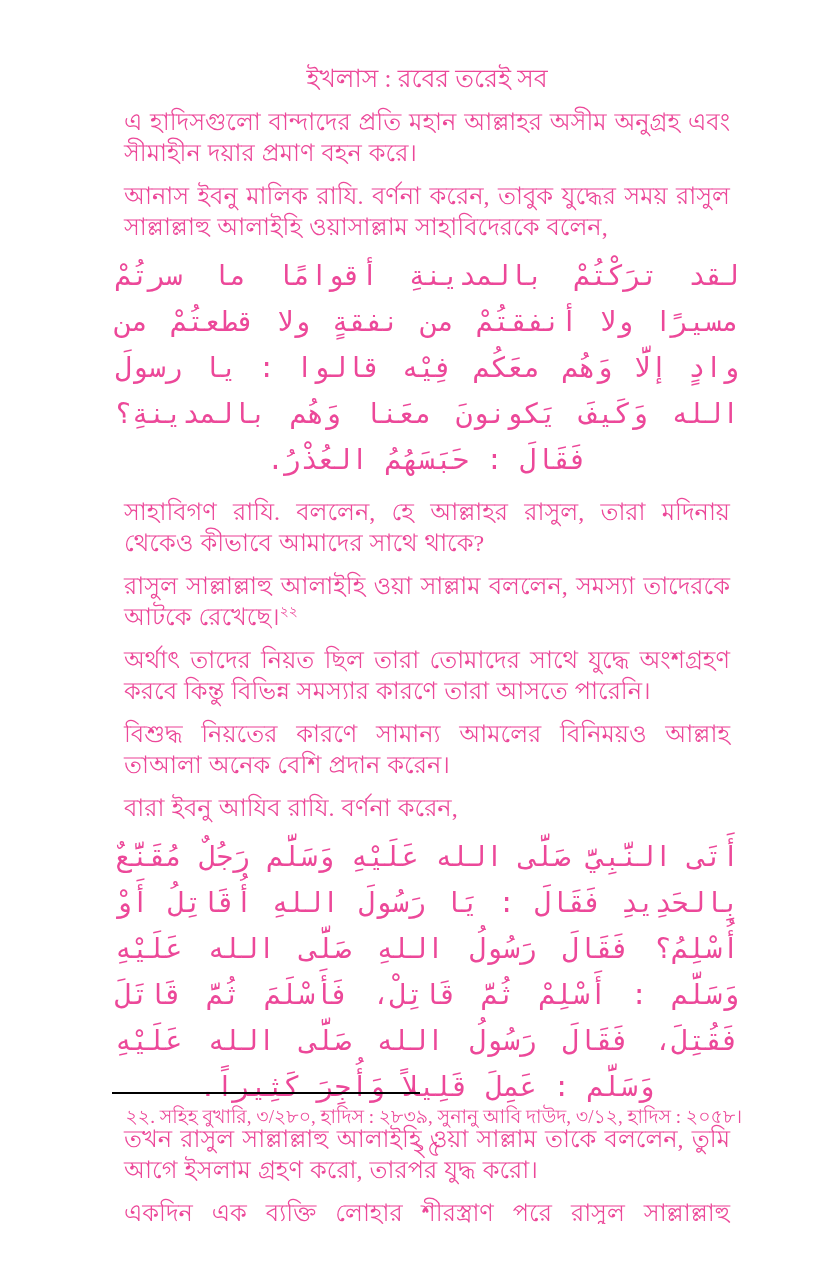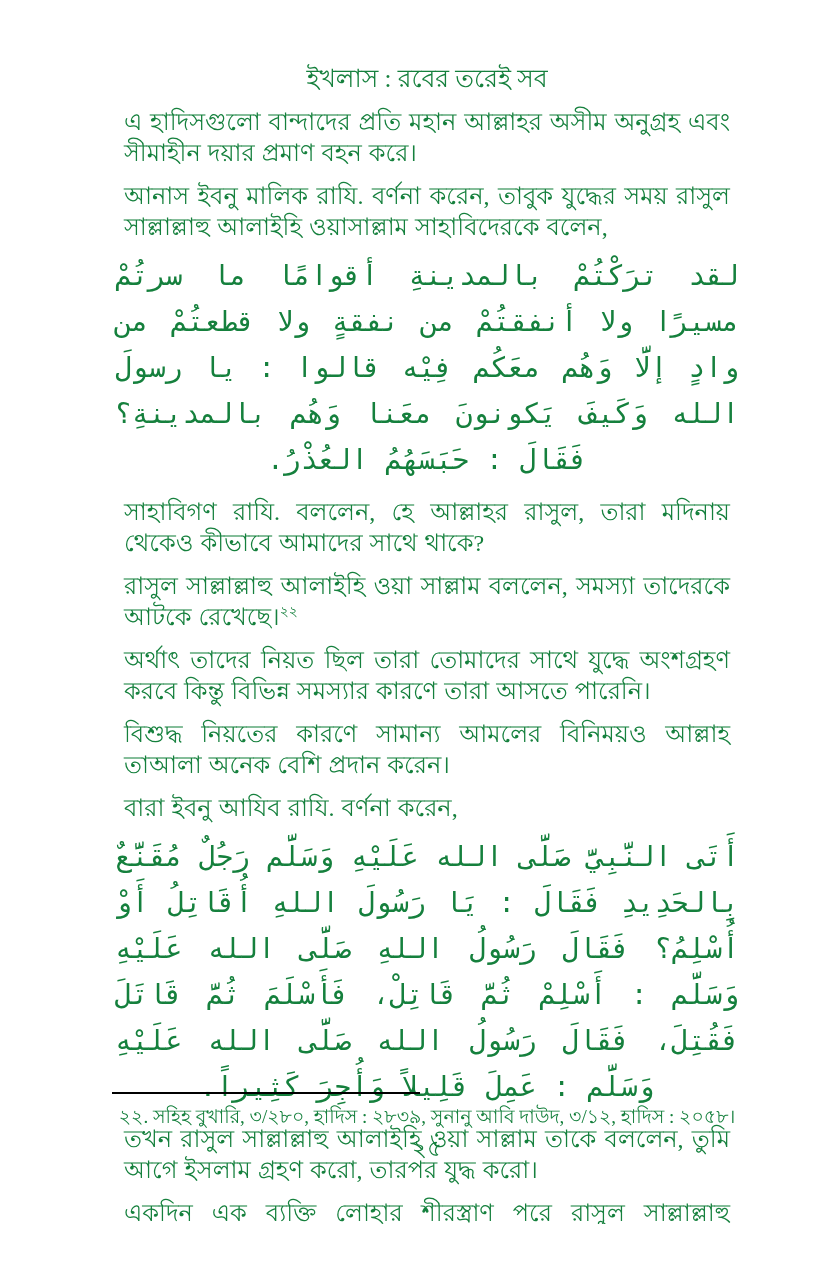--- a/index.html
+++ b/index.html
@@ -5,21 +5,21 @@
   html, body {
     margin: 0;
     padding: 0;
     background: #ffffff;
   }
   .page {
     position: relative;
     width: 825px;
     height: 1224px;
     background: #ffffff;
-    color: #15803d;
+    color: #ec4899;
     overflow: hidden;
     font-family: "Liberation Serif", "DejaVu Serif", serif;
   }
   .content {
     position: absolute;
     left: 112px;
     top: 62px;
     width: 630px;
   }
   .running-head {
@@ -60,21 +60,21 @@
   }
   .footnote-rule {
     width: 308px;
     height: 0;
     border-top: 2px solid #000000;
     margin-bottom: 10px;
   }
   .footnote-text {
     font-size: 19px;
     line-height: 25px;
-    text-align: center;
+    text-align: right;
   }
   .page-number {
     position: absolute;
     left: 112px;
     top: 1134px;
     width: 630px;
     text-align: center;
     font-size: 23px;
     line-height: 30px;
   }

